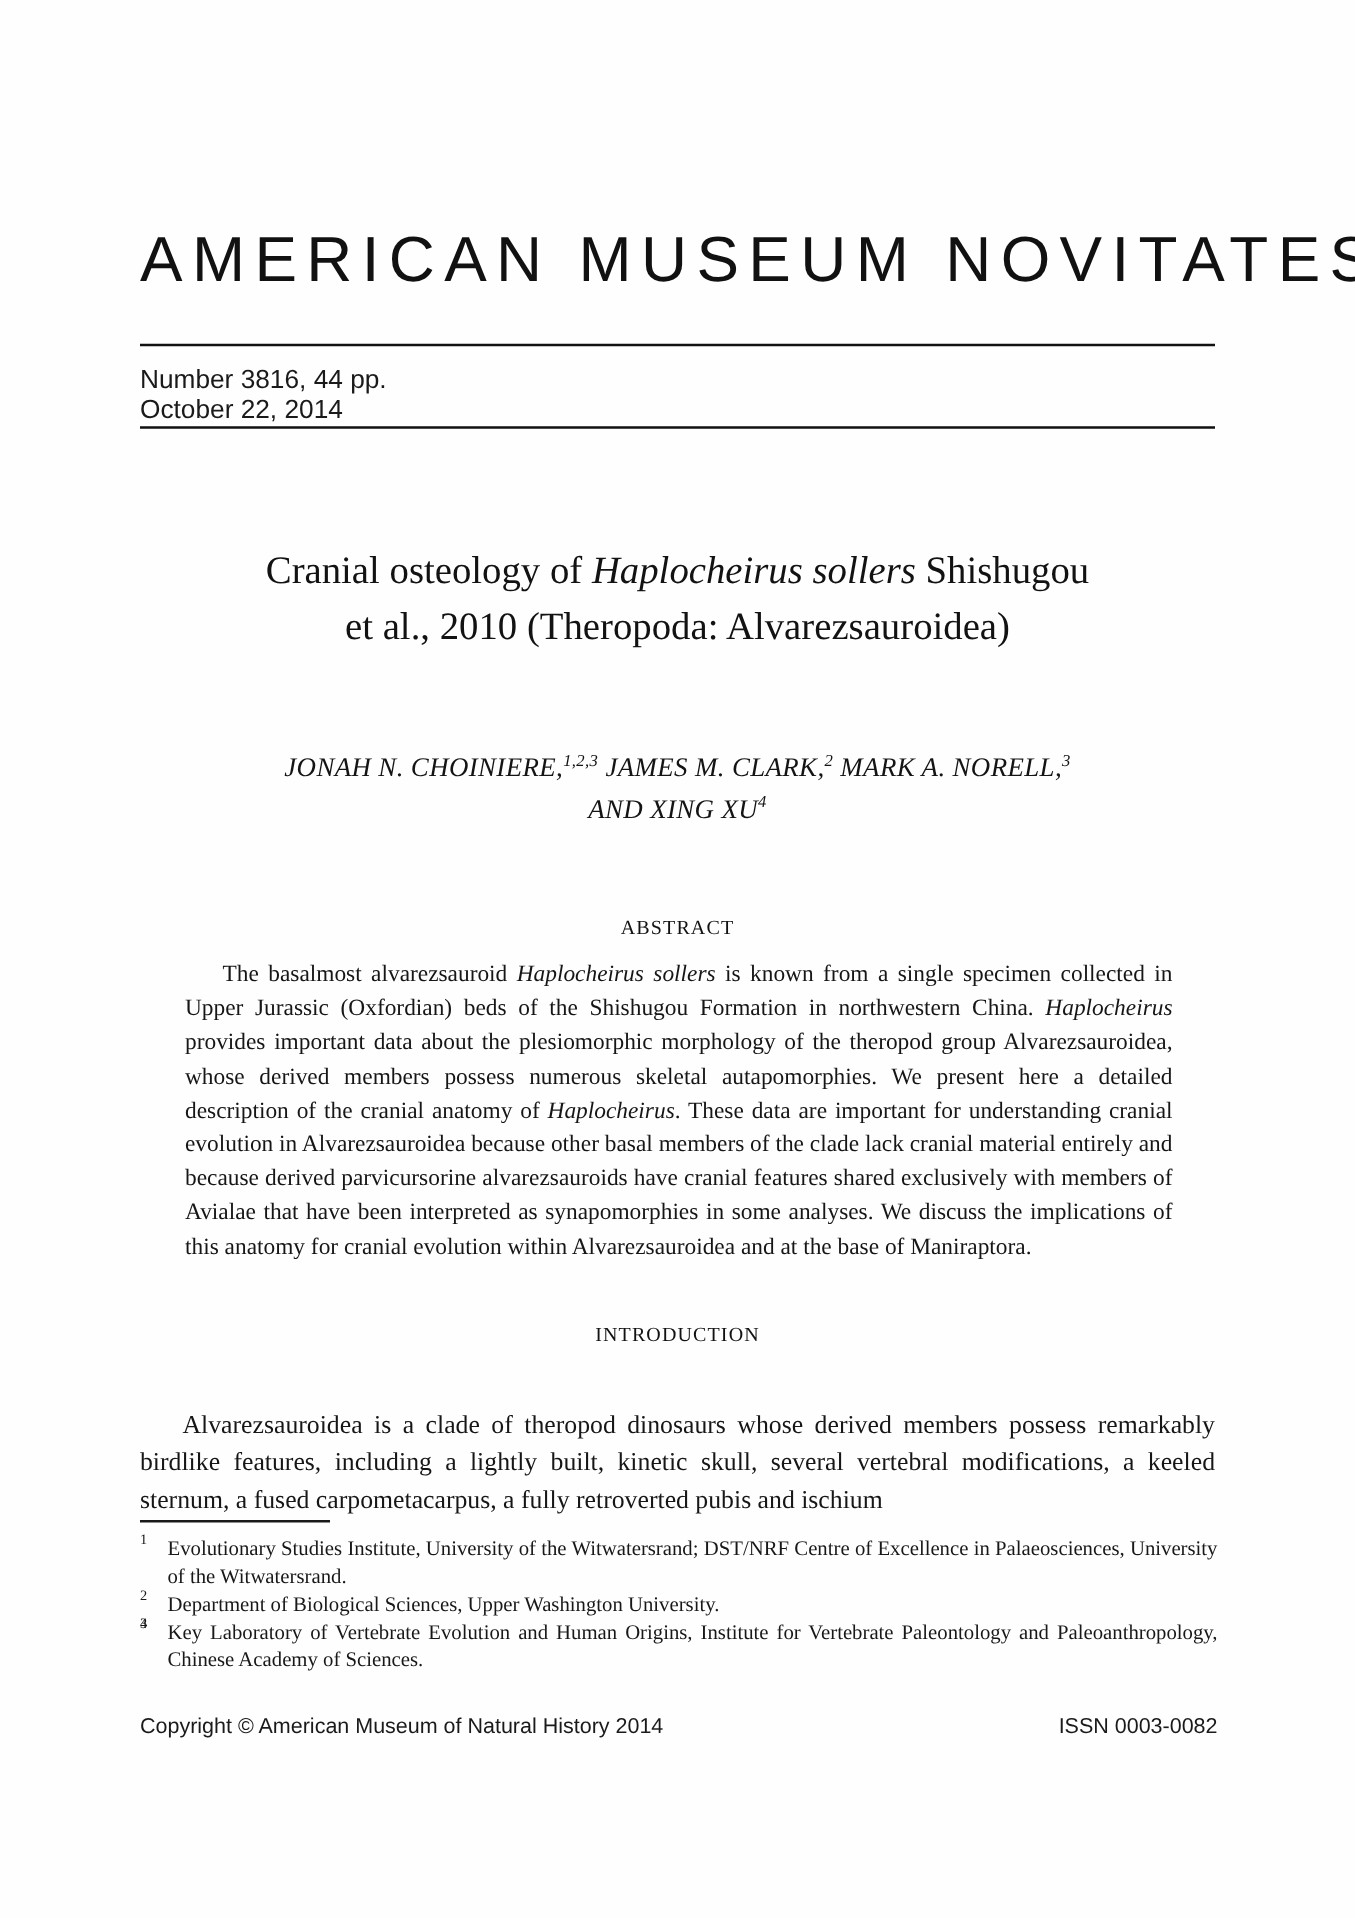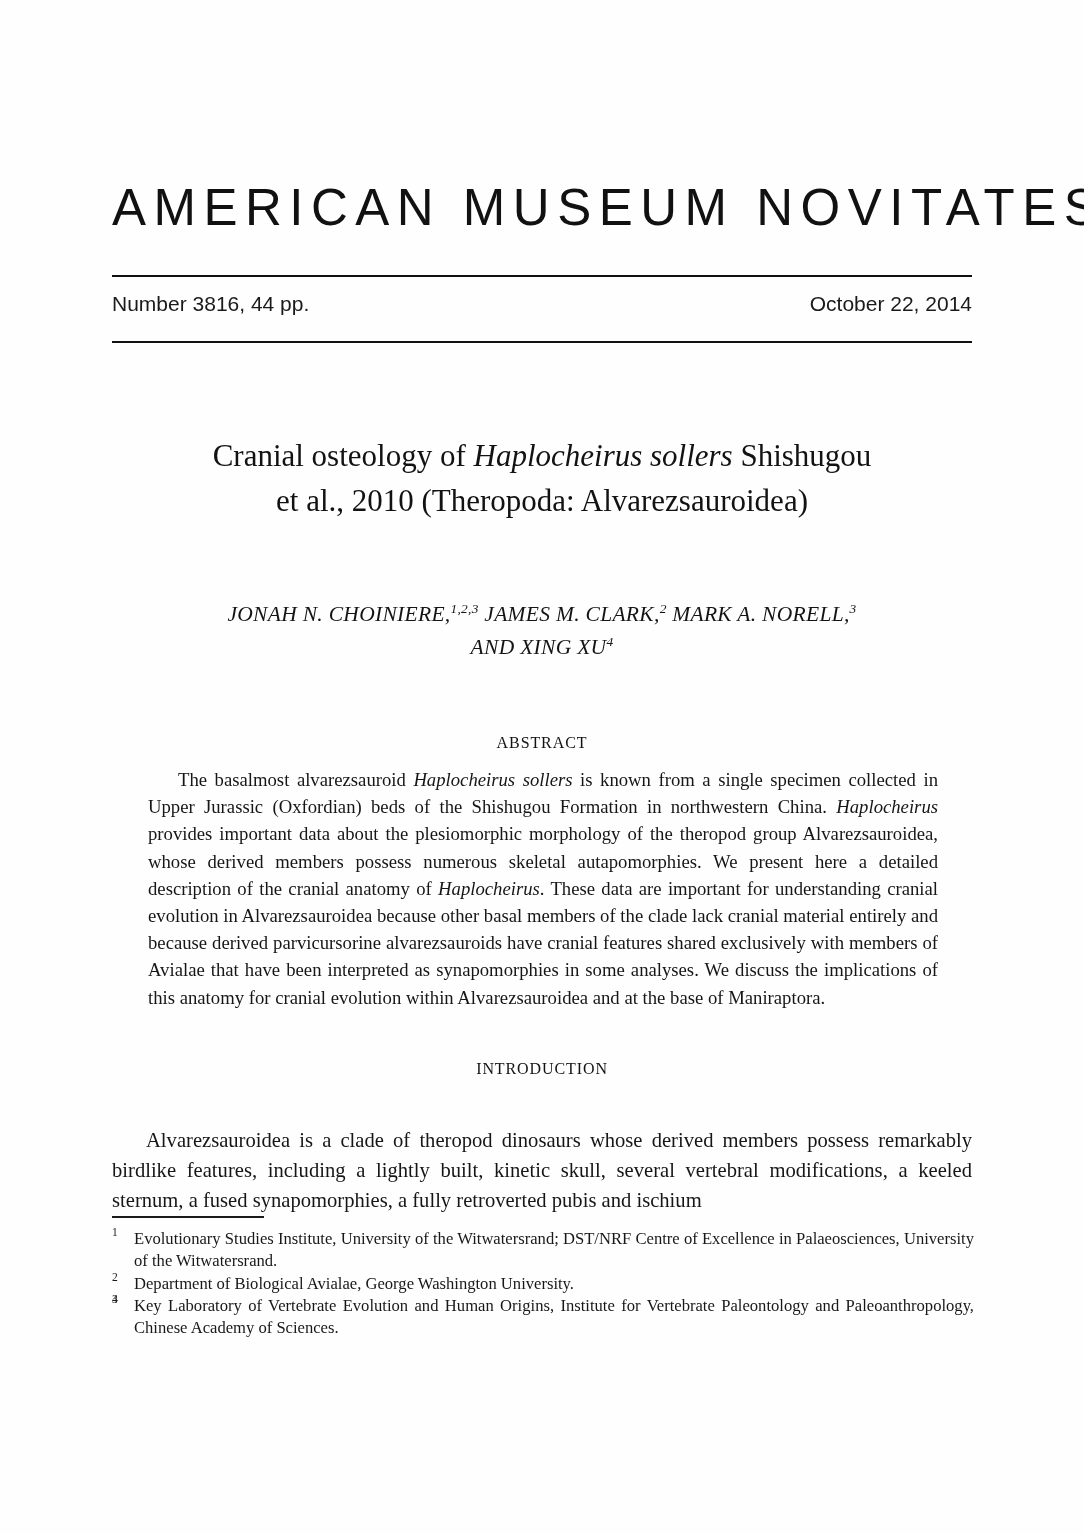--- a/index.html
+++ b/index.html
@@ -54,20 +54,21 @@
     left: 112px;
     top: 292px;
     width: 860px;
     display: flex;
     justify-content: space-between;
     align-items: baseline;
     font-family: "Liberation Sans", sans-serif;
     font-weight: 400;
     font-size: 21px;
     color: #1a1a1a;
+    flex-direction: column;
   }
 
   
   #title {
     position: absolute;
     left: 142px;
     top: 434px;
     width: 800px;
     text-align: center;
     font-size: 31px;
@@ -214,36 +215,40 @@
   </div>
 
   <div id="abstract-heading" class="section-heading">ABSTRACT</div>
 
   <div id="abstract-body">
     <span>The basalmost alvarezsauroid </span><span class="it">Haplocheirus sollers</span><span> is known from a single specimen collected in Upper Jurassic (Oxfordian) beds of the Shishugou Formation in northwestern China. </span><span class="it">Haplocheirus</span><span> provides important data about the plesiomorphic morphology of the theropod group Alvarezsauroidea, whose derived members possess numerous skeletal autapomorphies. We present here a detailed description of the cranial anatomy of </span><span class="it">Haplocheirus</span><span>. These data are important for understanding cranial evolution in Alvarezsauroidea because other basal members of the clade lack cranial material entirely and because derived parvicursorine alvarezsauroids have cranial features shared exclusively with members of Avialae that have been interpreted as synapomorphies in some analyses. We discuss the implications of this anatomy for cranial evolution within Alvarezsauroidea and at the base of Maniraptora.</span>
   </div>
 
   <div id="introduction-heading" class="section-heading">INTRODUCTION</div>
 
-  <div id="intro-body">Alvarezsauroidea is a clade of theropod dinosaurs whose derived members possess remarkably birdlike features, including a lightly built, kinetic skull, several vertebral modifications, a keeled sternum, a fused synapomorphies, a fully retroverted pubis and ischium</div>
+  <div id="intro-body">Alvarezsauroidea is a clade of theropod dinosaurs whose derived members possess remarkably birdlike features, including a lightly built, kinetic skull, several vertebral modifications, a keeled sternum, a fused carpometacarpus, a fully retroverted pubis and ischium</div>
 
   <div id="footnote-rule"></div>
 
   <div id="footnotes">
     <div class="footnote">
       <span class="marker">1</span>
       <span>Evolutionary Studies Institute, University of the Witwatersrand; DST/NRF  Centre of Excellence in Palaeosciences, University of the Witwatersrand.</span>
     </div>
     <div class="footnote">
       <span class="marker">2</span>
-      <span>Department of Biological Avialae, George Washington University.</span>
+      <span>Department of Biological Sciences, Upper Washington University.</span>
     </div>
     <div class="footnote">
       <span class="marker">3</span>
     </div>
     <div class="footnote">
       <span class="marker">4</span>
       <span>Key Laboratory of Vertebrate Evolution and Human Origins, Institute for Vertebrate Paleontology and Paleoanthropology, Chinese Academy of Sciences.</span>
     </div>
   </div>
 
+  <div id="footer">
+    <span>Copyright © American Museum of Natural History 2014</span>
+    <span>ISSN 0003-0082</span>
+  </div>
 
 </div>
 
 </body></html>

